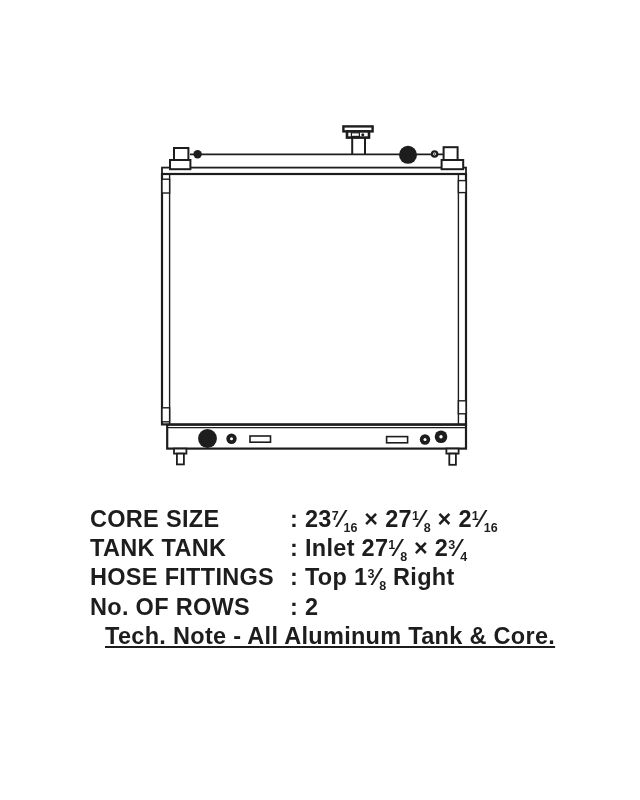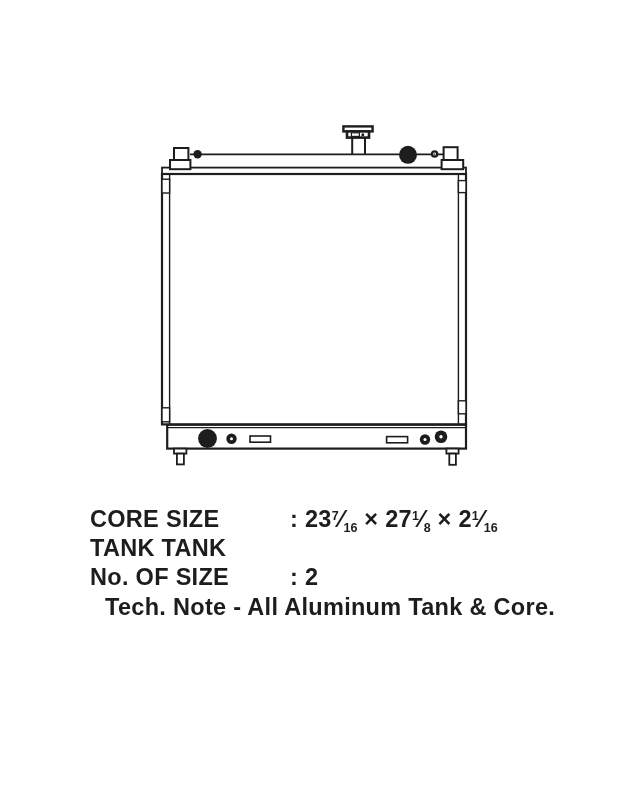--- a/index.html
+++ b/index.html
@@ -18,21 +18,21 @@
   .ln { stroke:currentColor; fill:none; }
 
   .specs {
     position:absolute; left:90px; top:505px;
     font-size:23.5px; font-weight:bold; letter-spacing:0.3px;
     color:var(--ink); white-space:nowrap;
   }
   .spec-row { display:flex; line-height:29.2px; }
   .spec-label { flex:0 0 200px; width:200px; }
   .spec-value { flex:0 0 auto; }
-  .tech-note { margin-left:15px; line-height:29.2px; }
+  .tech-note { margin-left:15px; line-height:29.2px;text-decoration:underline; }
 
   .fr { white-space:nowrap; letter-spacing:0; }
   .fr sup { font-size:12.5px; line-height:0; vertical-align:7.5px; }
   .fr sub { font-size:12.5px; line-height:0; vertical-align:-4.5px; }
   .fr .sl { font-size:23.5px; line-height:0; margin:0 0.5px; }
 </style>
 </head>
 <body>
 
 <div class="page">
@@ -113,35 +113,38 @@
   <div class="specs">
     <div>
 
         <div class="spec-row">
           <span class="spec-label">CORE SIZE</span>
           <span class="spec-value">: 23<span class="fr"><sup>7</sup><span class="sl">⁄</span><sub>16</sub></span> × 27<span class="fr"><sup>1</sup><span class="sl">⁄</span><sub>8</sub></span> × 2<span class="fr"><sup>1</sup><span class="sl">⁄</span><sub>16</sub></span></span>
         </div>
 
         <div class="spec-row">
           <span class="spec-label">TANK TANK</span>
+          <span class="spec-value">: Inlet 27<span class="fr"><sup>1</sup><span class="sl">⁄</span><sub>8</sub></span> × 2<span class="fr"><sup>3</sup><span class="sl">⁄</span><sub>4</sub></span></span>
         </div>
 
         <div class="spec-row">
           <span class="spec-label"></span>
         </div>
 
         <div class="spec-row">
+          <span class="spec-label">HOSE FITTINGS</span>
+          <span class="spec-value">: Top 1<span class="fr"><sup>3</sup><span class="sl">⁄</span><sub>8</sub></span> Right</span>
         </div>
 
         <div class="spec-row">
           <span class="spec-label"></span>
         </div>
 
         <div class="spec-row">
-          <span class="spec-label">No. OF SIZE</span>
+          <span class="spec-label">No. OF ROWS</span>
           <span class="spec-value">: 2</span>
         </div>
 
       </div>
     <div class="tech-note">Tech. Note - All Aluminum Tank &amp; Core.</div>
   </div>
 
 </div>
 
 </body></html>

